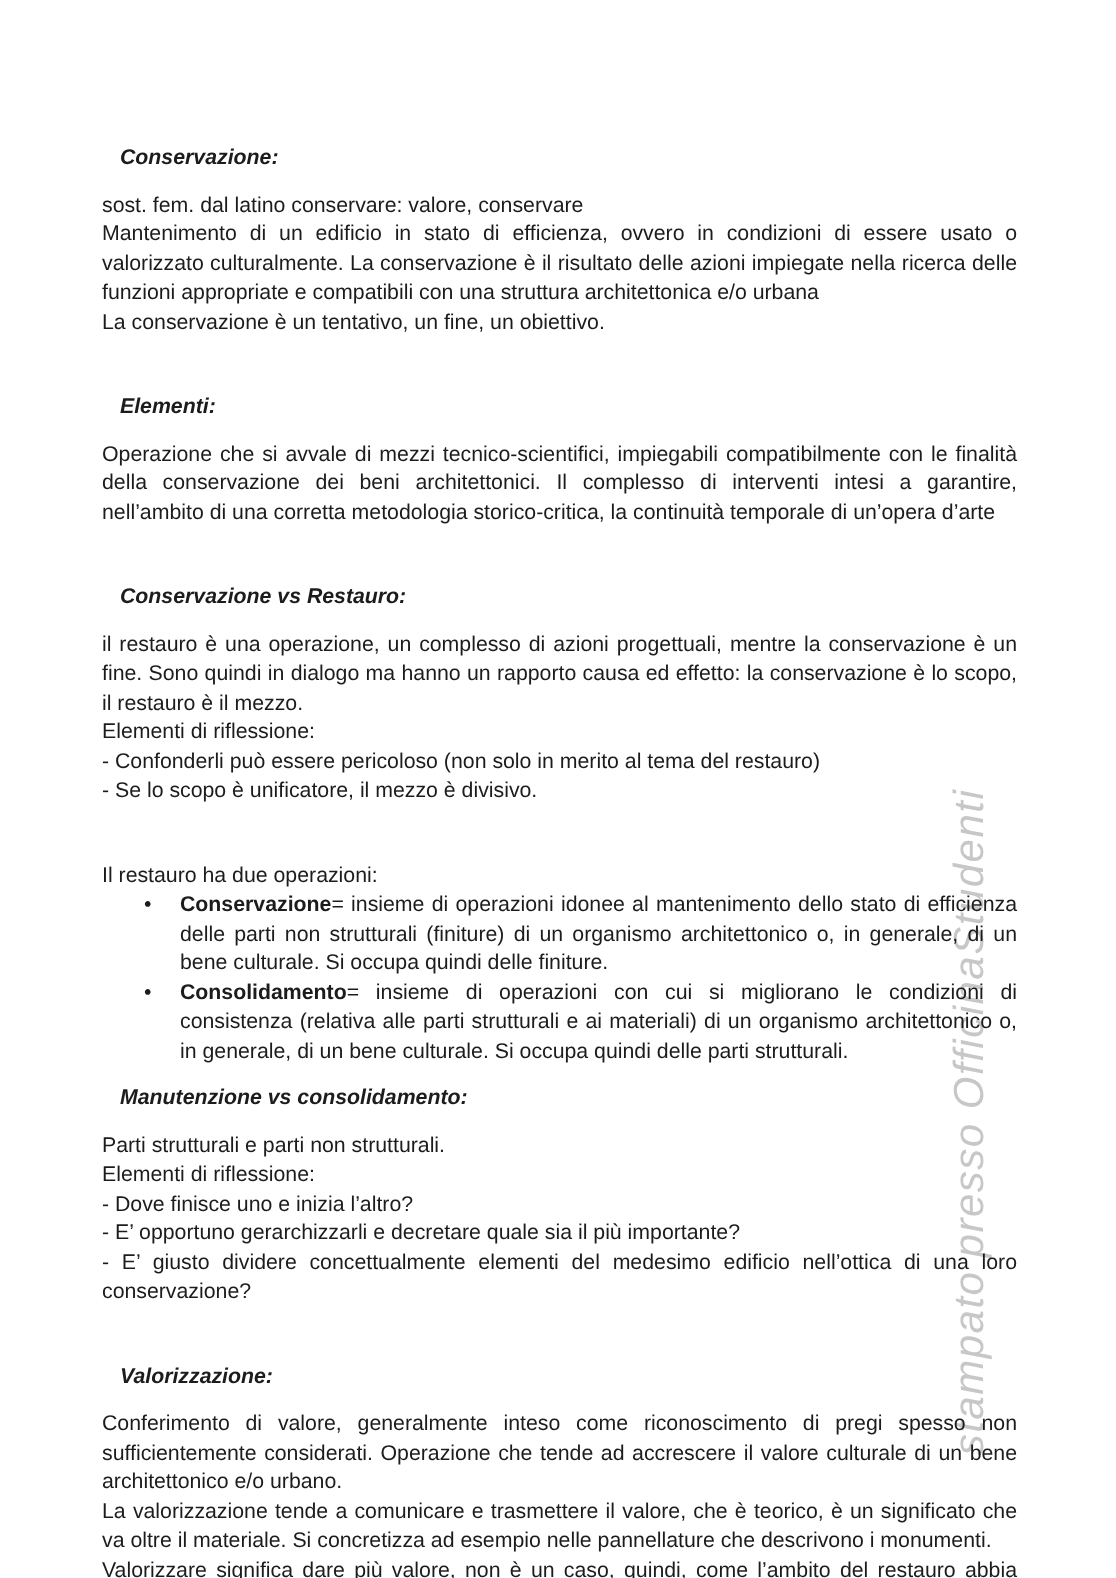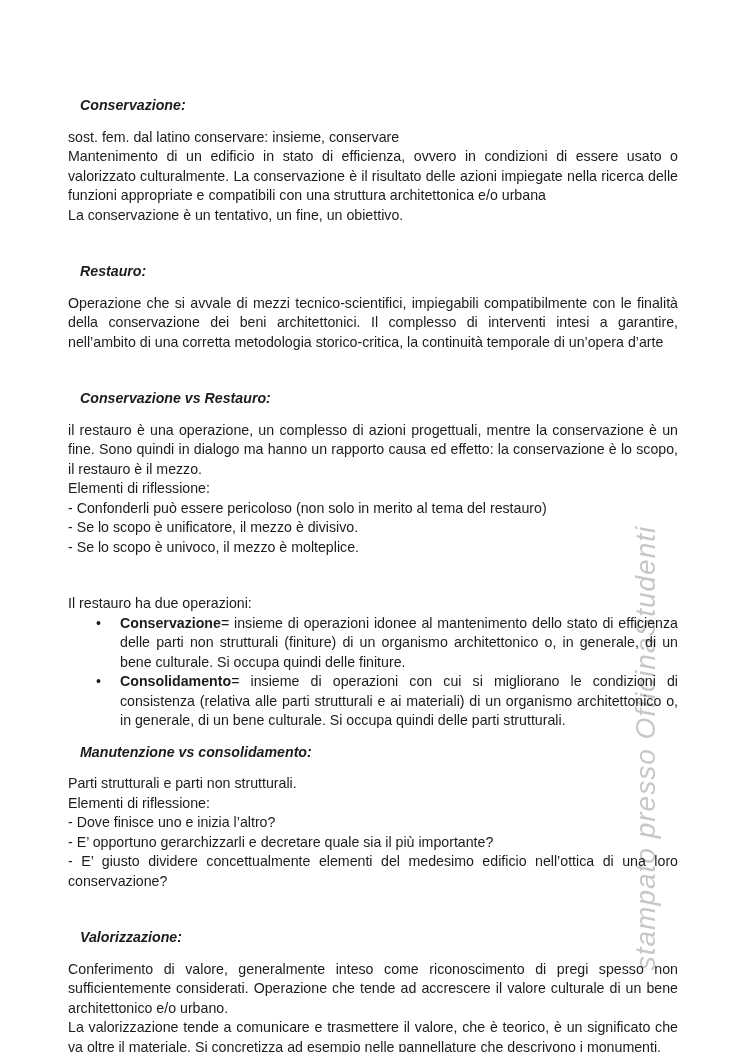--- a/index.html
+++ b/index.html
@@ -68,37 +68,36 @@
 <body>
 
 <div class="page">
 
   <div class="watermark">stampato presso OfficinaStudenti</div>
 
   <div class="content">
 
     <div class="section">
       <p class="heading">Conservazione:</p>
-      <p class="para">sost. fem. dal latino conservare: insieme, conservare</p>
+      <p class="para">sost. fem. dal latino conservare: valore, conservare</p>
       <p class="para">Mantenimento di un edificio in stato di efficienza, ovvero in condizioni di essere usato o valorizzato culturalmente. La conservazione è il risultato delle azioni impiegate nella ricerca delle funzioni appropriate e compatibili con una struttura architettonica e/o urbana</p>
       <p class="para">La conservazione è un tentativo, un fine, un obiettivo.</p>
     </div>
 
     <div class="section">
-      <p class="heading">Restauro:</p>
+      <p class="heading">Elementi:</p>
       <p class="para">Operazione che si avvale di mezzi tecnico-scientifici, impiegabili compatibilmente con le finalità della conservazione dei beni architettonici. Il complesso di interventi intesi a garantire, nell’ambito di una corretta metodologia storico-critica, la continuità temporale di un’opera d’arte</p>
     </div>
 
     <div class="section">
       <p class="heading">Conservazione vs Restauro:</p>
       <p class="para">il restauro è una operazione, un complesso di azioni progettuali, mentre la conservazione è un fine. Sono quindi in dialogo ma hanno un rapporto causa ed effetto: la conservazione è lo scopo, il restauro è il mezzo.</p>
       <p class="para">Elementi di riflessione:</p>
       <p class="para">- Confonderli può essere pericoloso (non solo in merito al tema del restauro)</p>
       <p class="para">- Se lo scopo è unificatore, il mezzo è divisivo.</p>
-      <p class="para">- Se lo scopo è univoco, il mezzo è molteplice.</p>
     </div>
 
     <div class="section">
       <p class="para">Il restauro ha due operazioni:</p>
       <div class="bullets">
         <div class="bullet">
           <span class="marker">•</span><span class="term">Conservazione</span><span>= insieme di operazioni idonee al mantenimento dello stato di efficienza delle parti non strutturali (finiture) di un organismo architettonico o, in generale, di un bene culturale. Si occupa quindi delle finiture.</span>
         </div>
         <div class="bullet">
           <span class="marker">•</span><span class="term">Consolidamento</span><span>= insieme di operazioni con cui si migliorano le condizioni di consistenza (relativa alle parti strutturali e ai materiali) di un organismo architettonico o, in generale, di un bene culturale. Si occupa quindi delle parti strutturali.</span>

